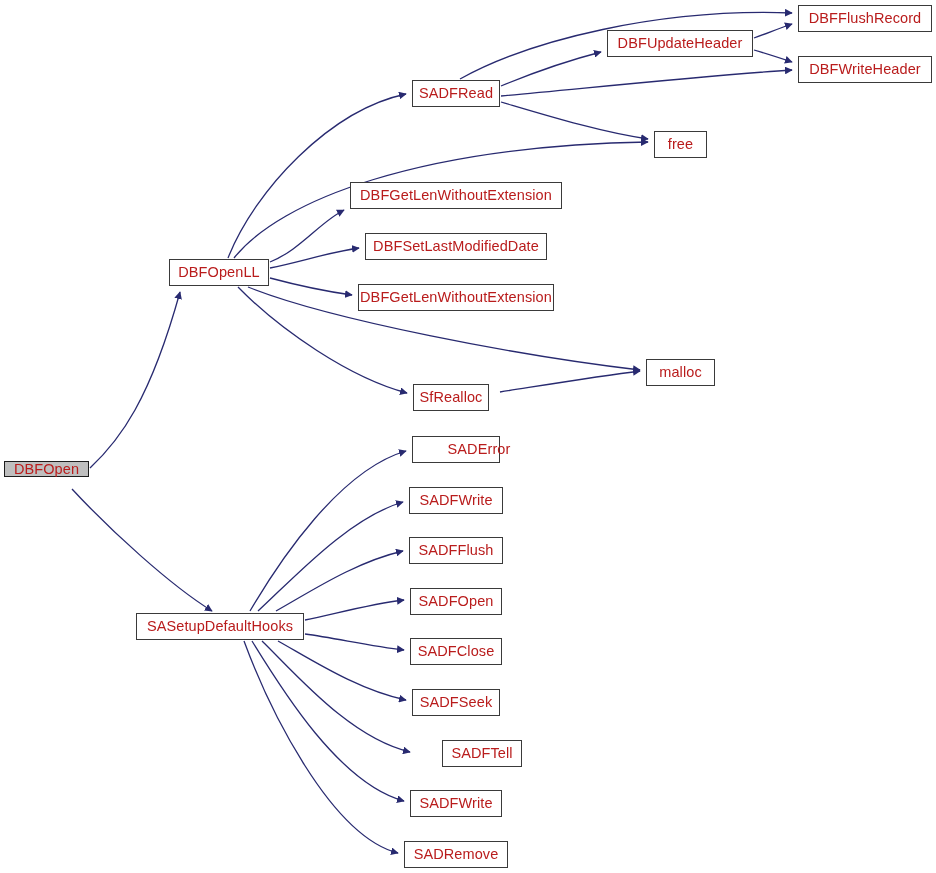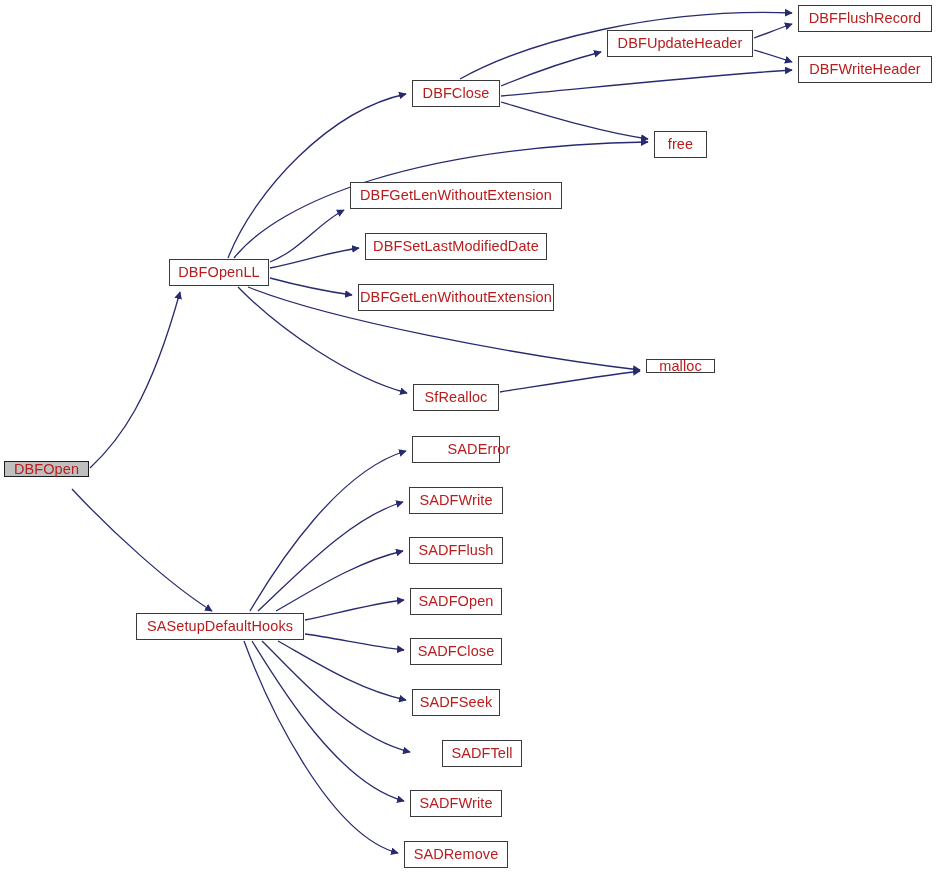--- a/index.html
+++ b/index.html
@@ -91,21 +91,21 @@
       <div class="node highlight" style="left: 4px; top: 461px; width: 85px; height: 16px;">
         <span class="node-label">DBFOpen</span>
       </div>
       <div class="node" style="left: 169px; top: 259px; width: 100px; height: 27px;">
         <span class="node-label">DBFOpenLL</span>
       </div>
       <div class="node" style="left: 136px; top: 613px; width: 168px; height: 27px;">
         <span class="node-label">SASetupDefaultHooks</span>
       </div>
       <div class="node" style="left: 412px; top: 80px; width: 88px; height: 27px;">
-        <span class="node-label">DBFClose</span>
+        <span class="node-label">SADFRead</span>
       </div>
       <div class="node" style="left: 607px; top: 30px; width: 146px; height: 27px;">
         <span class="node-label">DBFUpdateHeader</span>
       </div>
       <div class="node" style="left: 798px; top: 5px; width: 134px; height: 27px;">
         <span class="node-label">DBFFlushRecord</span>
       </div>
       <div class="node" style="left: 798px; top: 56px; width: 134px; height: 27px;">
         <span class="node-label">DBFWriteHeader</span>
       </div>
@@ -114,24 +114,24 @@
       </div>
       <div class="node" style="left: 350px; top: 182px; width: 212px; height: 27px;">
         <span class="node-label">DBFGetLenWithoutExtension</span>
       </div>
       <div class="node" style="left: 365px; top: 233px; width: 182px; height: 27px;">
         <span class="node-label">DBFSetLastModifiedDate</span>
       </div>
       <div class="node" style="left: 358px; top: 284px; width: 196px; height: 27px;">
         <span class="node-label">DBFGetLenWithoutExtension</span>
       </div>
-      <div class="node" style="left: 646px; top: 359px; width: 69px; height: 14px;">
+      <div class="node" style="left: 646px; top: 359px; width: 69px; height: 27px;">
         <span class="node-label">malloc</span>
       </div>
-      <div class="node" style="left: 413px; top: 384px; width: 86px; height: 27px;">
+      <div class="node" style="left: 413px; top: 384px; width: 76px; height: 27px;">
         <span class="node-label">SfRealloc</span>
       </div>
       <div class="node" style="left: 412px; top: 436px; width: 88px; height: 27px; padding-left: 46px;">
         <span class="node-label">SADError</span>
       </div>
       <div class="node" style="left: 409px; top: 487px; width: 94px; height: 27px;">
         <span class="node-label">SADFWrite</span>
       </div>
       <div class="node" style="left: 409px; top: 537px; width: 94px; height: 27px;">
         <span class="node-label">SADFFlush</span>

